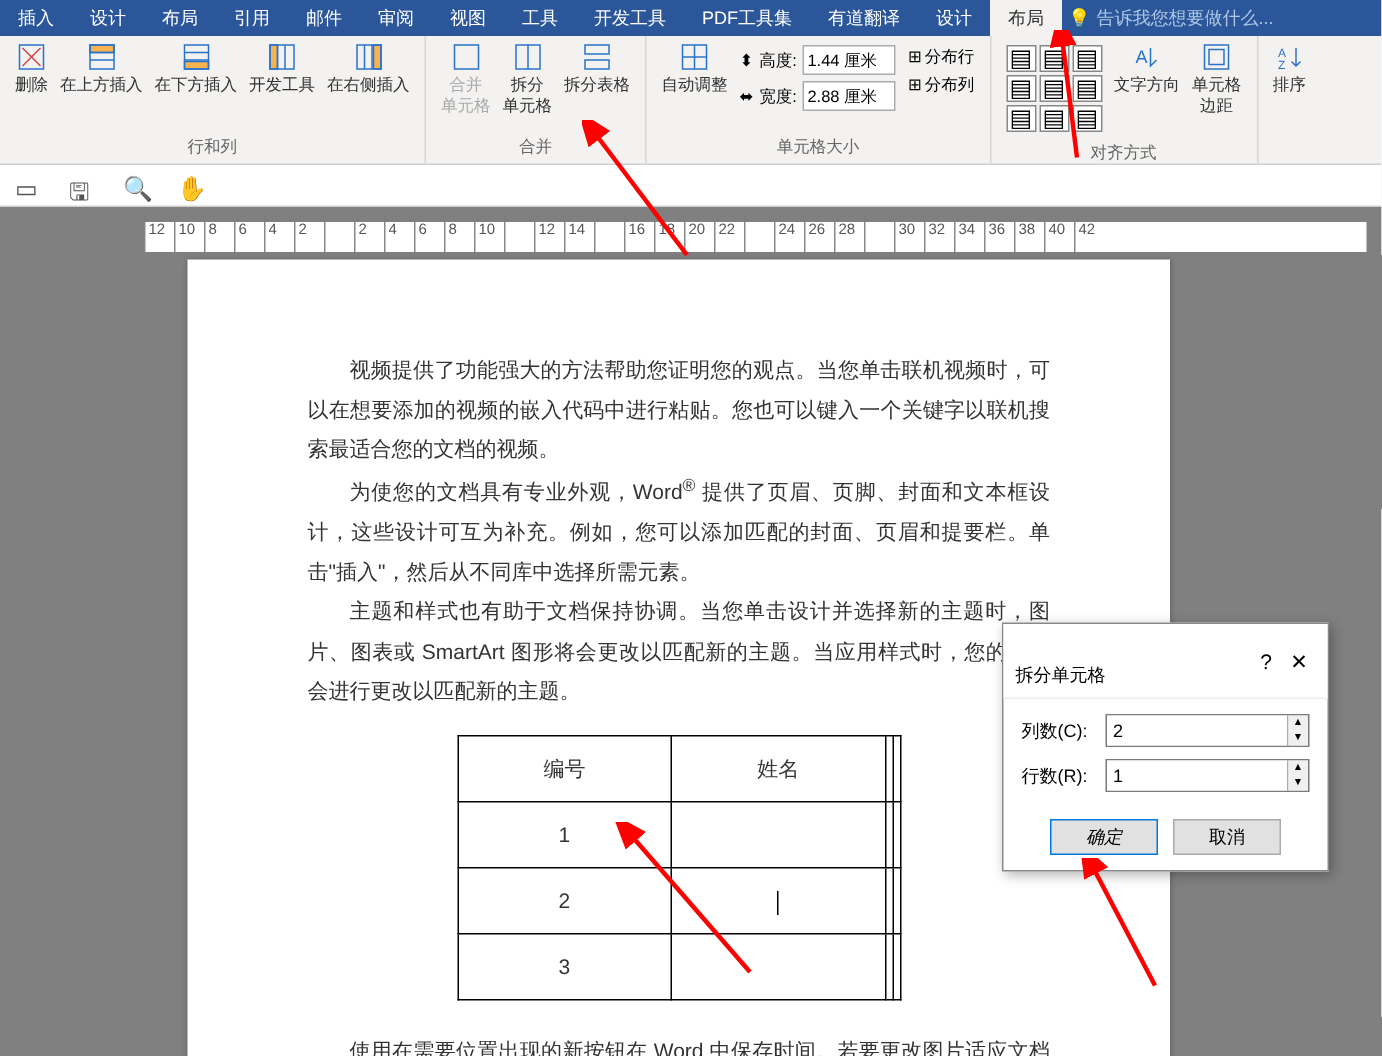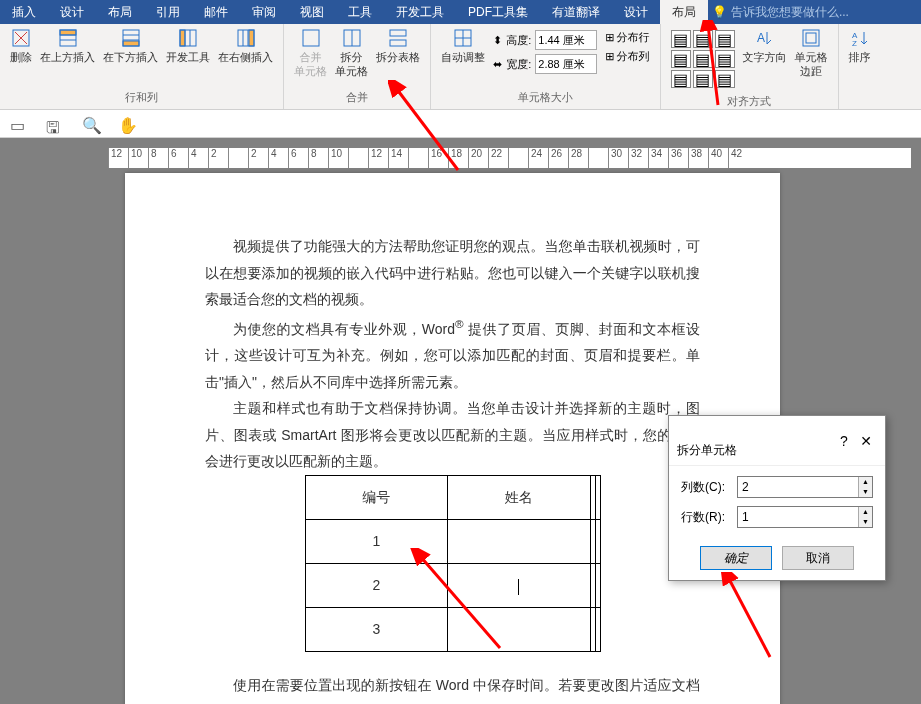--- a/index.html
+++ b/index.html
@@ -27,28 +27,28 @@
 .dist-row { display: flex; align-items: center; gap: 2px; }
 
 .align-grid { display: flex; flex-direction: column; gap: 2px; padding: 4px; }
 .align-row { display: flex; gap: 2px; }
 .align-cell { width: 20px; height: 18px; border: 1px solid #888; display: flex; align-items: center; justify-content: center; cursor: pointer; background: #fff; }
 
 .qat { background: #fff; height: 28px; display: flex; align-items: center; gap: 20px; padding-left: 10px; border-bottom: 1px solid #d0d0d0; }
 .qat .q-ico { width: 16px; height: 16px; color: #555; }
 
 .workspace { background: #808080; height: calc(704px - 24px - 86px - 28px); position: relative; overflow: hidden; }
-.ruler { background: #fff; height: 20px; position: absolute; top: 10px; left: 108px; right: 10px; display: flex; font-size: 10px; color: #555; }
+.ruler { background: #fff; height: 20px; position: absolute; top: 10px; left: 96px; right: 10px; display: flex; font-size: 10px; color: #555; }
 .ruler .tick { width: 20px; border-left: 1px solid #888; padding-left: 2px; }
 
 .page { background: #fff; position: absolute; top: 35px; left: 125px; width: 655px; height: 600px; box-shadow: 0 0 4px rgba(0,0,0,0.3); padding: 60px 80px; font-size: 14px; line-height: 1.9; color: #333; font-family: SimSun, serif; }
 
 .page p { text-indent: 2em; text-align: justify; }
 
-.doc-table { margin: 0 auto; border-collapse: collapse; width: 296px; border-radius: 23px; }
+.doc-table { margin: 16px auto; border-collapse: collapse; width: 296px; border-radius: 23px; }
 .doc-table td { border: 1px solid #000; height: 44px; text-align: center; vertical-align: middle; font-size: 14px; }
 .cursor-blink { display: inline-block; width: 1px; height: 16px; background: #000; vertical-align: middle; }
 
 .dialog { position: absolute; top: 415px; left: 668px; width: 218px; background: #fff; border: 1px solid #888; box-shadow: 2px 2px 8px rgba(0,0,0,0.3); font-size: 12px; }
 .dialog .title { background: #fff; padding: 6px 8px; display: flex; align-items: center; border-bottom: 1px solid #eee; }
 .dialog .title .t { flex: 1; margin-top: 20px; }
 .dialog .title .q, .dialog .title .x { width: 22px; text-align: center; cursor: pointer; font-size: 14px; }
 .dialog .body { padding: 10px 12px; }
 .dialog .row { display: flex; align-items: center; margin-bottom: 8px; }
 .dialog .row label { width: 56px; }

